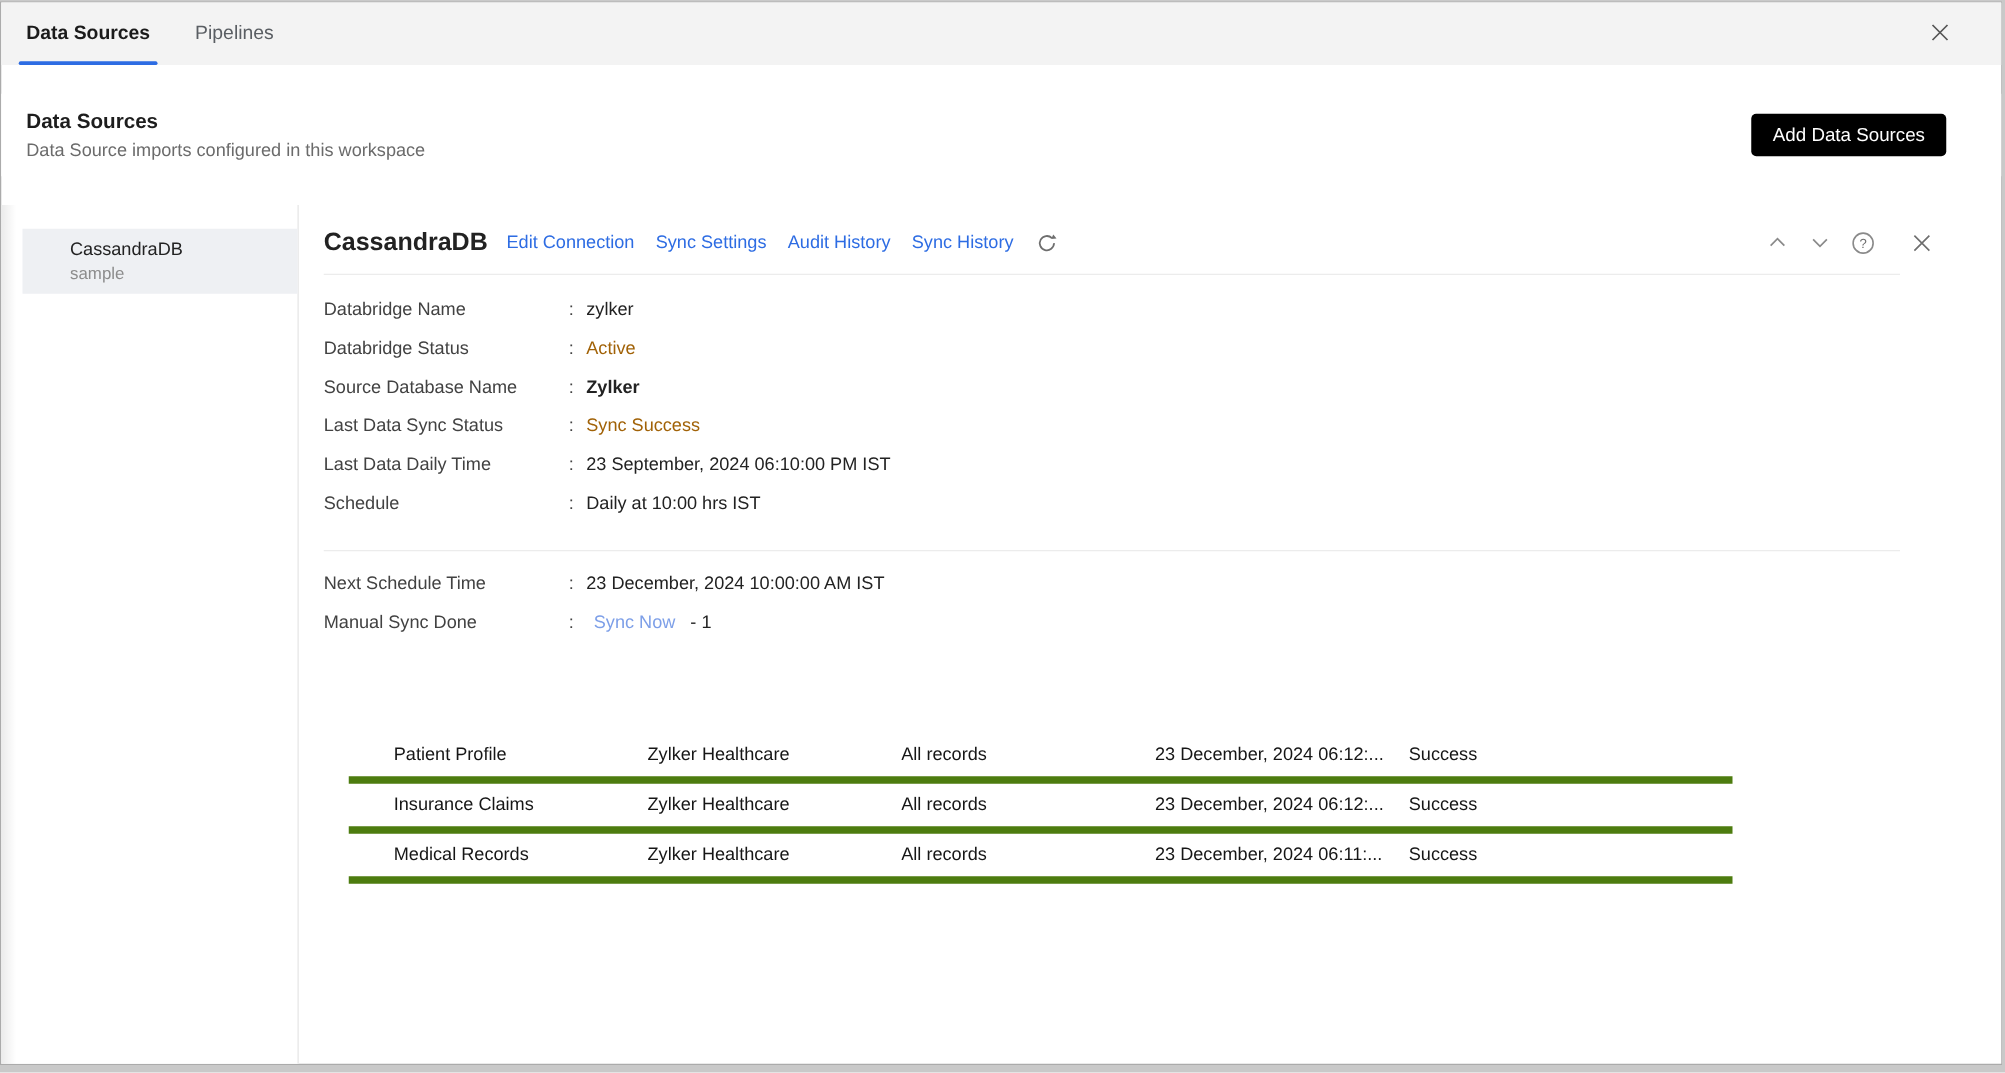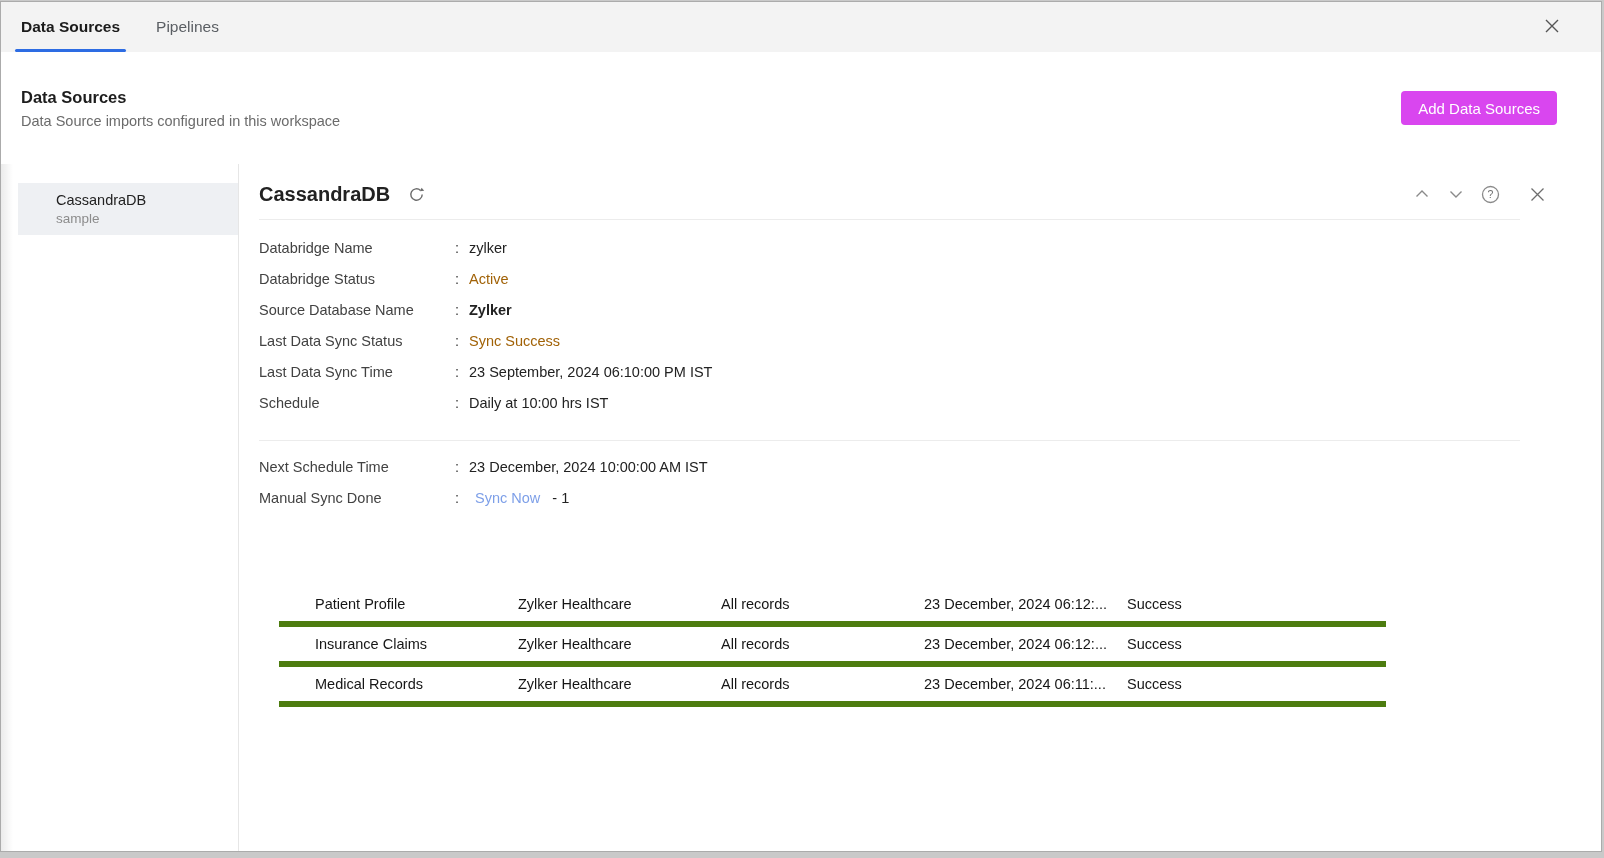--- a/index.html
+++ b/index.html
@@ -33,21 +33,21 @@
   
   .pagehead {
     height:66px; flex:0 0 auto; background:#fff;
     display:flex; align-items:center; padding:0 44px 0 20px;
   }
   .pagehead-text { display:flex; flex-direction:column; justify-content:center; gap:6px; }
   .page-title { font-size:16.5px; font-weight:bold; color:#1d1d1d; }
   .page-subtitle { font-size:14.5px; color:#6b6b6b; }
   .spacer { flex:1; }
   .add-btn {
-    background:#d946ef; color:#fff; border:none; border-radius:4px;
+    background:#000000; color:#fff; border:none; border-radius:4px;
     height:34px; padding:0 17px; font-size:15px; cursor:pointer;
     font-family:"Liberation Sans", sans-serif;
   }
   
   .content { flex:1; display:flex; min-height:0; }
   .sidebar { width:238px; flex:0 0 auto; border-right:1px solid #e6e6e6; background:#fff;
              position:relative; padding-top:19px; }
   .sidebar::before {
     content:""; position:absolute; left:0; top:0; bottom:0; width:12px;
     background:linear-gradient(to right, rgba(0,0,0,0.08), rgba(0,0,0,0));
@@ -131,20 +131,26 @@
         <div class="side-item selected">
           <div class="side-name">CassandraDB</div>
           <div class="side-sub">sample</div>
         </div>
       </div>
 
     <div class="main">
 
       <div class="main-head">
         <span class="main-title">CassandraDB</span>
+        <span class="main-links" id="links-host">
+            <a class="main-link">Edit Connection</a>
+            <a class="main-link">Sync Settings</a>
+            <a class="main-link">Audit History</a>
+            <a class="main-link">Sync History</a>
+          </span>
         <span class="refresh-btn">
           <svg width="19" height="19" viewBox="0 0 20 20">
             <path d="M16 10 a6 6 0 1 1 -1.76 -4.24" fill="none" stroke="#6e6e6e" stroke-width="1.5"></path>
             <path d="M13.6 6.6 L18.1 6.0 L15.4 2.8 Z" fill="#6e6e6e"></path>
           </svg>
         </span>
         <span class="head-icons">
           <span class="icon-btn">
             <svg width="20" height="20" viewBox="0 0 20 20">
                 <path d="M4.5 12.5 L10 7 L15.5 12.5" fill="none" stroke="#8a8a8a" stroke-width="1.4"></path>
@@ -187,21 +193,21 @@
             <span class="kv-label">Source Database Name</span>
             <span class="kv-colon">:</span>
             <span class="kv-value bold">Zylker</span>
           </div>
           <div class="kv-row">
             <span class="kv-label">Last Data Sync Status</span>
             <span class="kv-colon">:</span>
             <span class="kv-value green">Sync Success</span>
           </div>
           <div class="kv-row">
-            <span class="kv-label">Last Data Sync Time</span>
+            <span class="kv-label">Last Data Daily Time</span>
             <span class="kv-colon">:</span>
             <span class="kv-value ">23 September, 2024 06:10:00 PM IST</span>
           </div>
           <div class="kv-row">
             <span class="kv-label">Schedule</span>
             <span class="kv-colon">:</span>
             <span class="kv-value ">Daily at 10:00 hrs IST</span>
           </div>
         </div>
 

